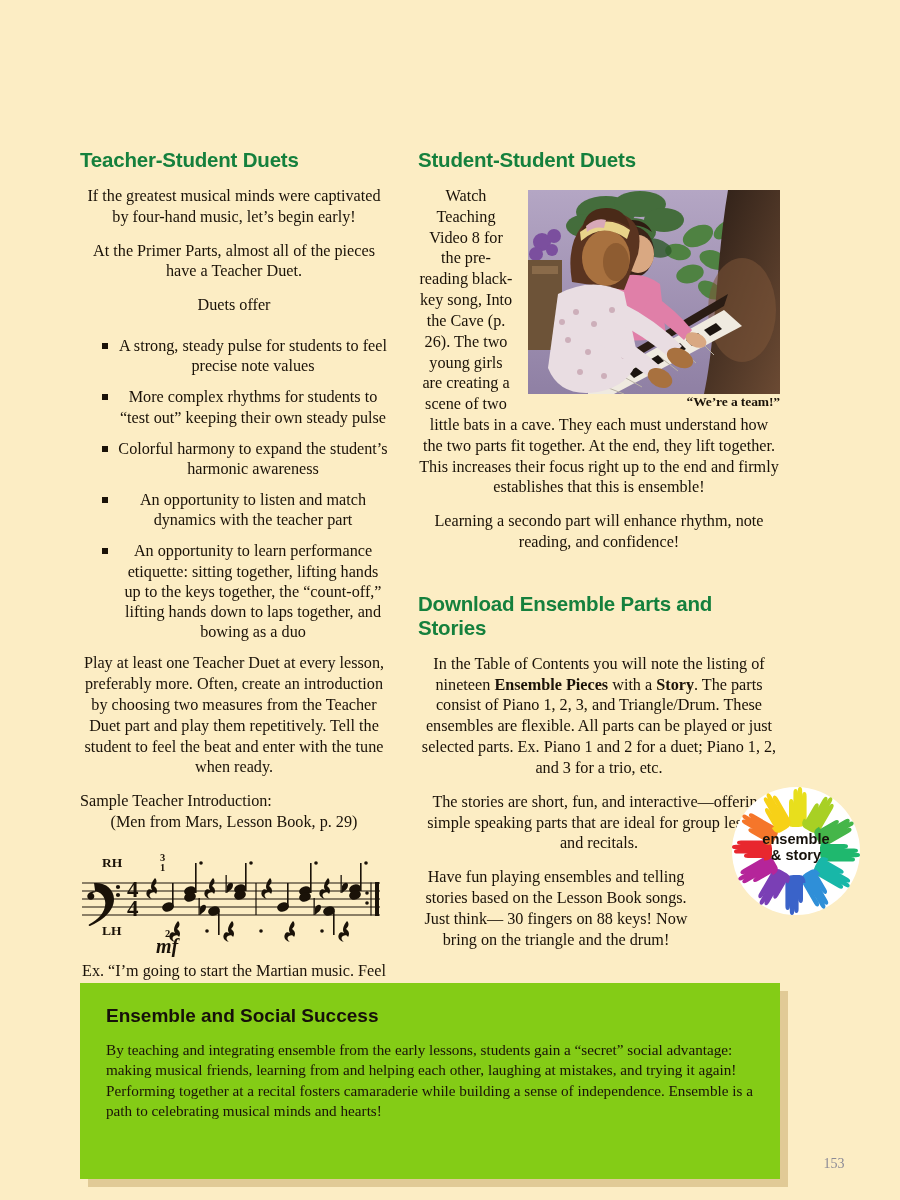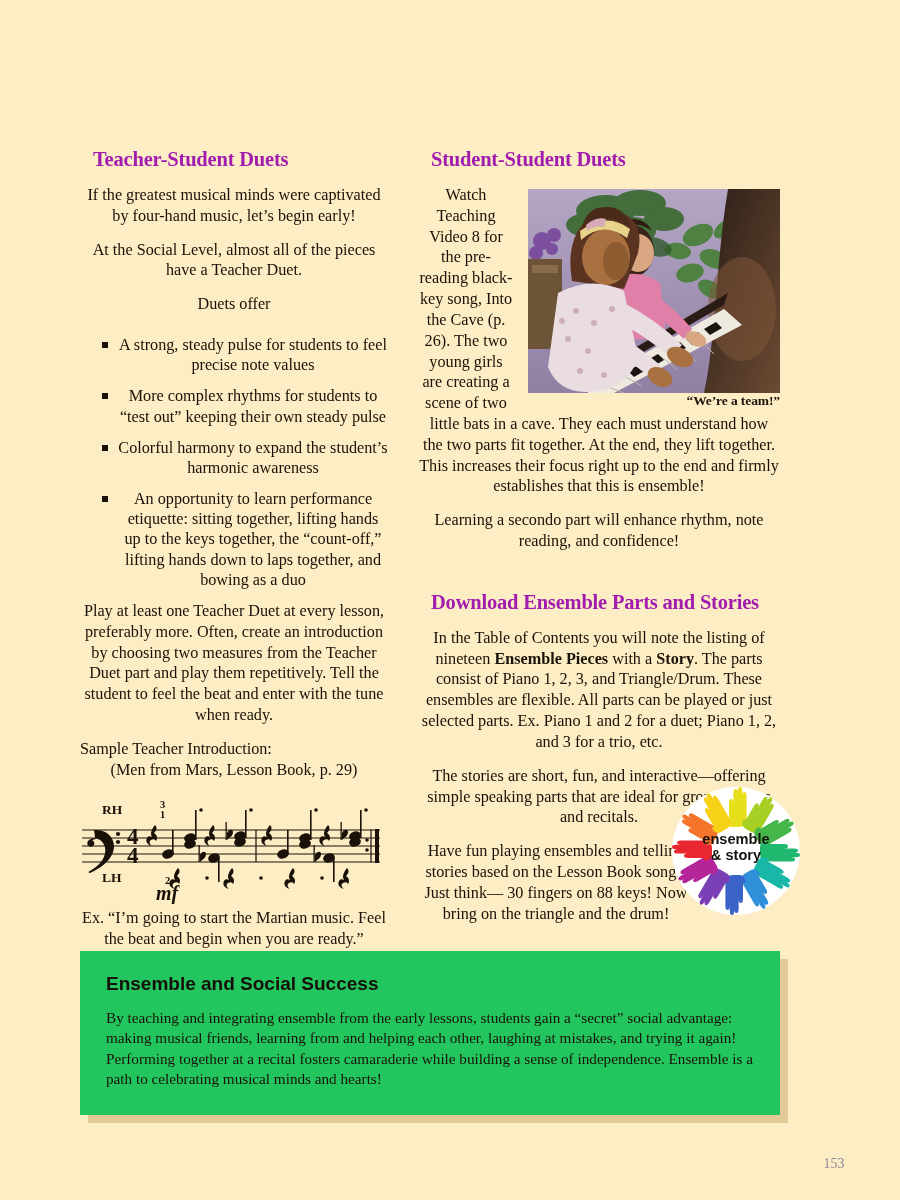--- a/index.html
+++ b/index.html
@@ -28,26 +28,26 @@
     width: 308px;
   }
   .col-right {
     position: absolute;
     left: 418px;
     top: 148px;
     width: 362px;
   }
 
   h2.section-head {
-    font-family: Liberation Serif, serif;
+    font-family: Liberation Sans, sans-serif;
     font-weight: bold;
     font-size: 20.5px;
     letter-spacing: -0.2px;
-    margin: 0 0 14px 13px;
-    color: #a21caf;
+    margin: 0 0 14px 0;
+    color: #15803d;
   }
   h2.section-head.second {
     margin-top: 26px;
   }
 
   p.body {
     font-size: 16.2px;
     line-height: 1.285;
     margin: 0 0 13px 0;
     text-align: center;
@@ -113,21 +113,21 @@
     text-align: right;
     margin-top: 0;
     letter-spacing: -0.1px;
   }
 
   .wrapcol { overflow: hidden; }
 
   
   .logo-badge {
     position: absolute;
-    left: 672px;
+    left: 732px;
     top: 787px;
     width: 128px;
     height: 128px;
   }
   .logo-badge .disc {
     position: absolute;
     inset: 0;
     background: #ffffff;
     border-radius: 50%;
   }
@@ -146,24 +146,24 @@
     font-size: 14.6px;
     line-height: 1.12;
     color: #17120c;
     z-index: 3;
   }
 
   
   .callout {
     position: absolute;
     left: 80px;
-    top: 951px;
+    top: 983px;
     width: 700px;
-    height: 164px;
-    background: #22c55e;
+    height: 196px;
+    background: #84cc16;
     box-shadow: 8px 8px 0 rgba(193,160,96,0.45);
   }
   .callout h3 {
     font-family: "Liberation Sans", sans-serif;
     font-weight: bold;
     font-size: 19px;
     margin: 22px 0 0 26px;
     color: #16100a;
   }
   .callout p {
@@ -191,28 +191,29 @@
 <body>
 
 <div class="page">
 
   <div class="col-left">
 
     <h2 class="section-head">Teacher-Student Duets</h2>
 
     <p class="body">If the greatest musical minds were captivated by four-hand music, let’s begin early!</p>
 
-    <p class="body">At the Social Level, almost all of the pieces have a Teacher Duet.</p>
+    <p class="body">At the Primer Parts, almost all of the pieces have a Teacher Duet.</p>
 
     <p class="body tight">Duets offer</p>
 
     <ul class="bullets">
       <li>A strong, steady pulse for students to feel precise note values</li>
       <li>More complex rhythms for students to “test out” keeping their own steady pulse</li>
       <li>Colorful harmony to expand the student’s harmonic awareness</li>
+      <li>An opportunity to listen and match dynamics with the teacher part</li>
       <li>An opportunity to learn performance etiquette: sitting together, lifting hands up to the keys together, the “count-off,” lifting hands down to laps together, and bowing as a duo</li>
     </ul>
 
     <p class="body"><span>Play at least one Teacher Duet at every lesson, preferably more. Often, create an </span><span class="it">introduction</span><span> by choosing two measures from the Teacher Duet part and play them repetitively. Tell the student to feel the beat and enter with the tune when ready.</span></p>
 
     <p class="sub-bold">Sample Teacher Introduction:</p>
     <p class="body" style="margin-bottom:0">(Men from Mars, Lesson Book, p. 29)</p>
 
     <div class="music-wrap">
       <svg width="308" height="112" viewBox="0 0 308 112">

